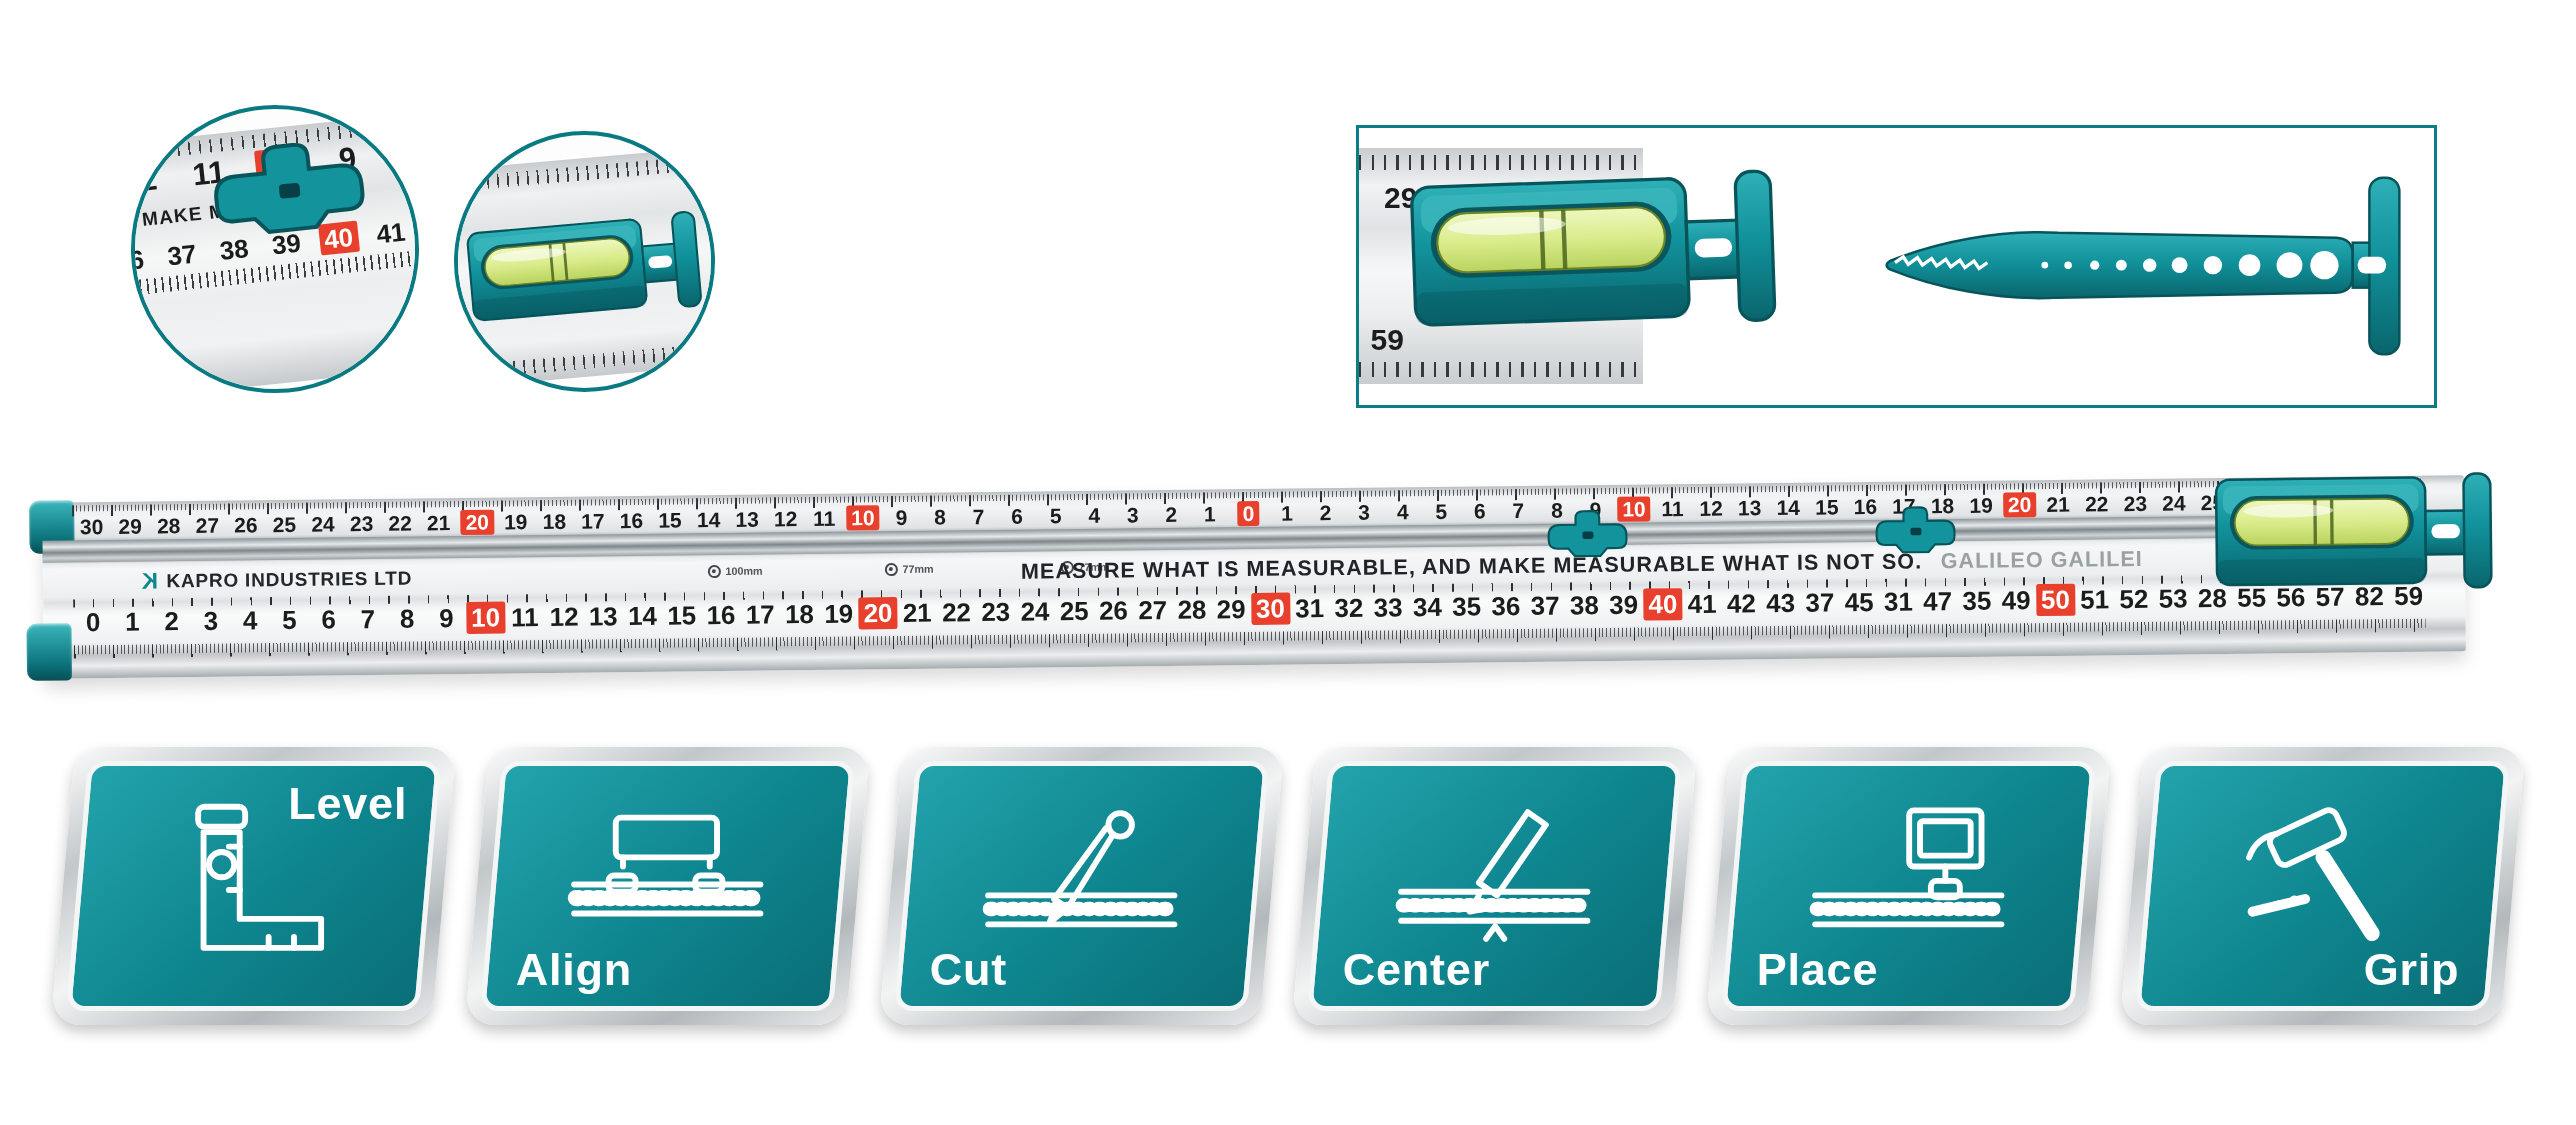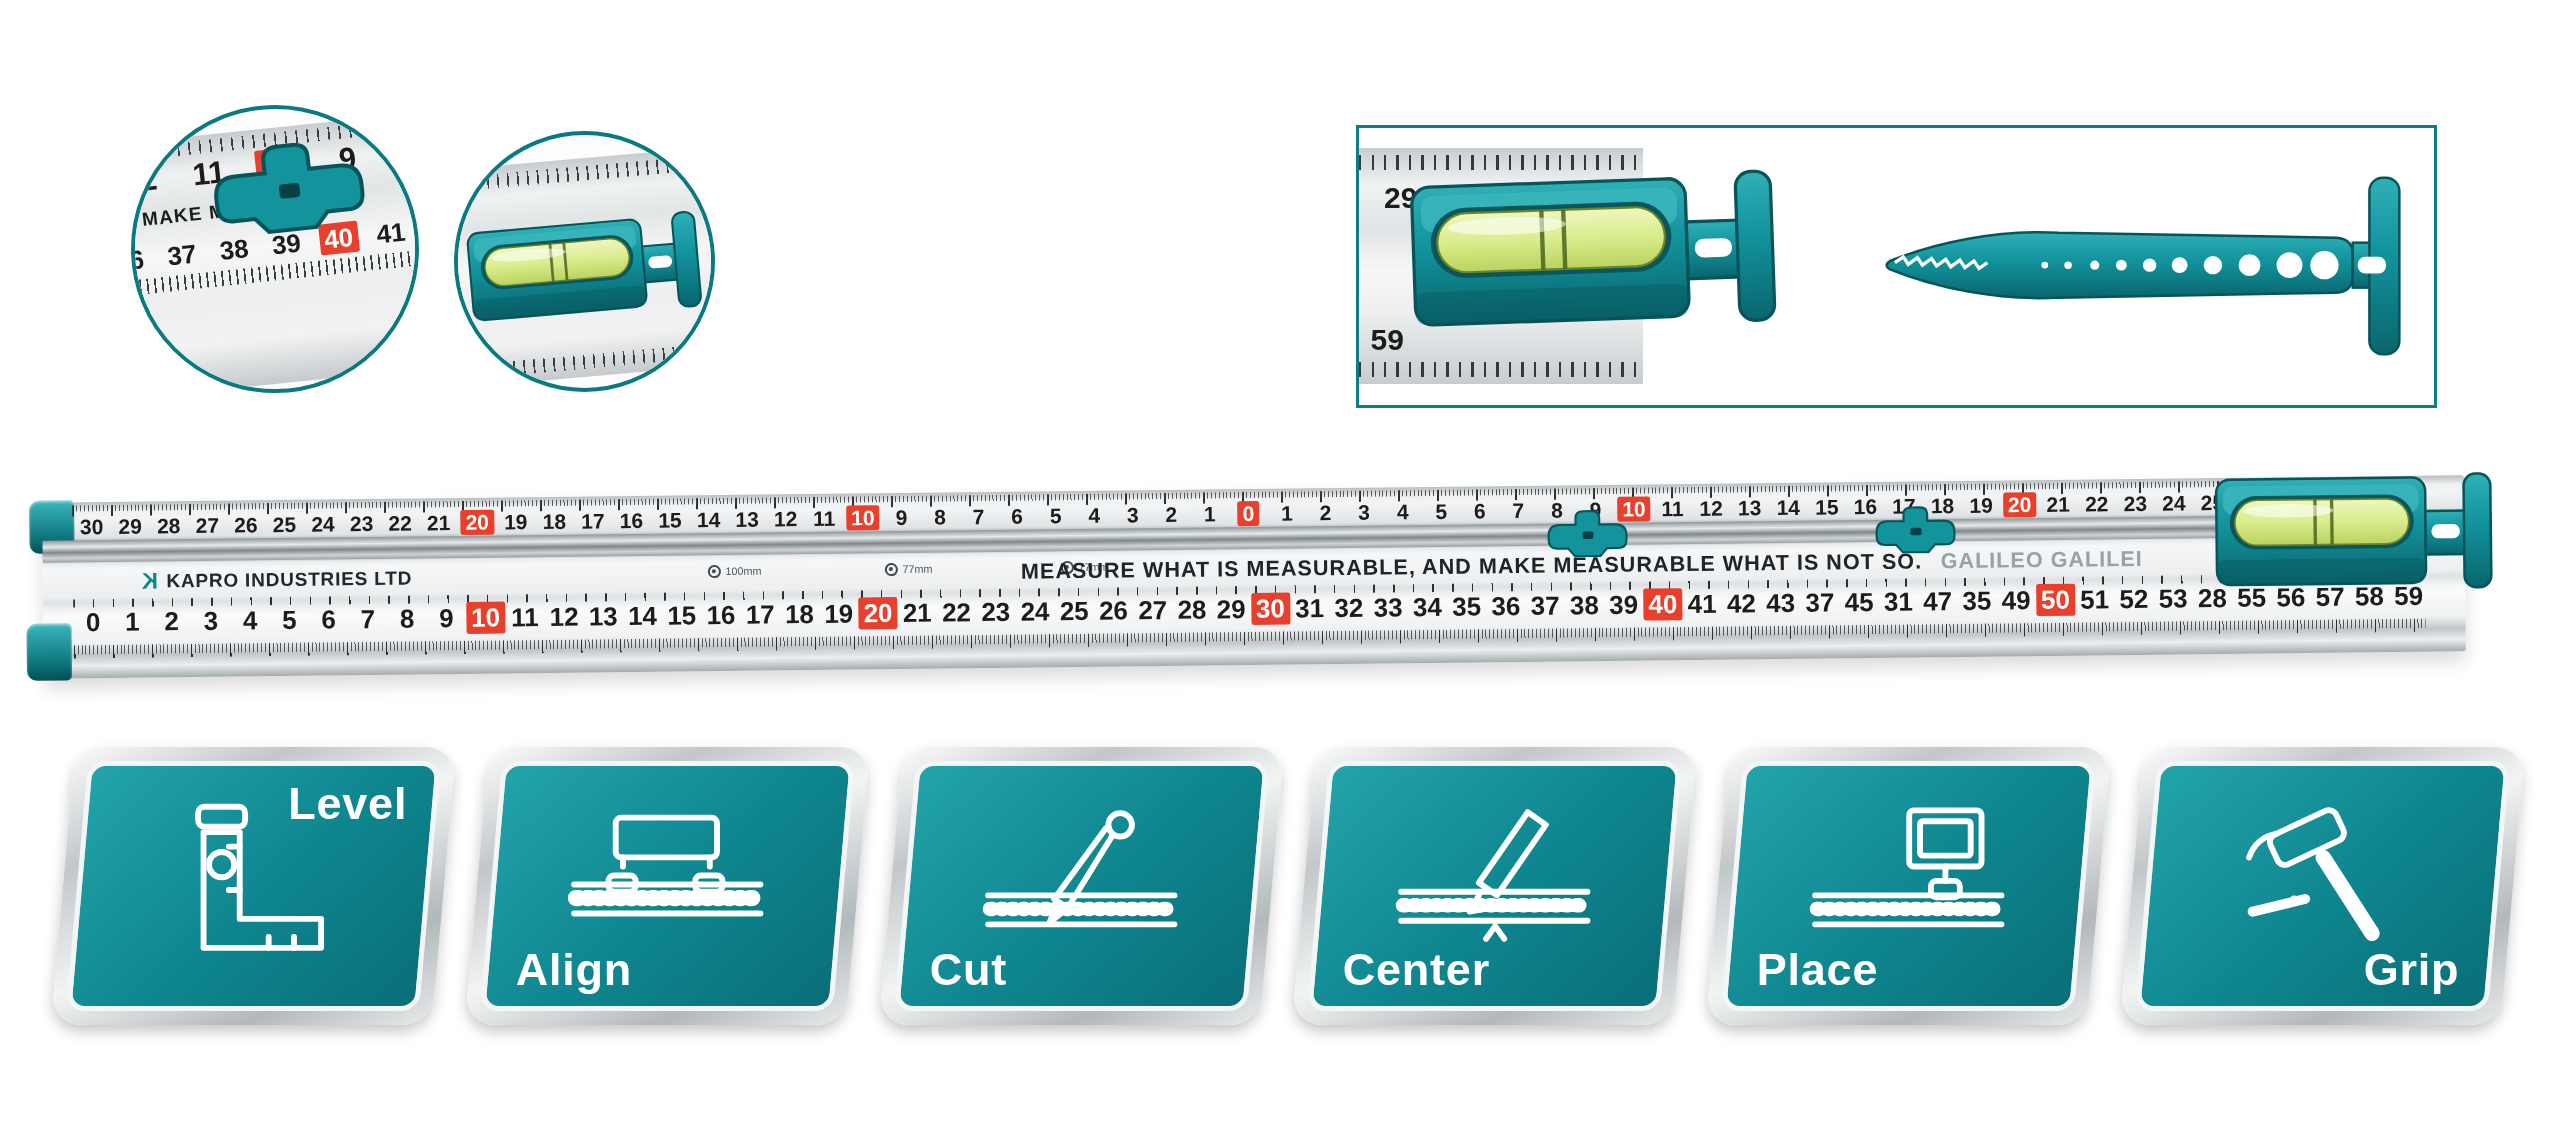--- a/index.html
+++ b/index.html
@@ -52,21 +52,21 @@
   .klogo{color:#0d868e;font-size:22.5px;font-weight:800;display:inline-block;transform:scaleX(-1)}
   .quote{position:absolute;left:932px;width:1214px;top:6.7px;text-align:center;font-size:21.6px;font-weight:700;color:#212426;letter-spacing:1px;white-space:nowrap}
   .author{color:#9aa1a5;margin-left:11.6px;font-weight:700}
   .hole-markers{position:absolute;left:0;top:0;width:100%;height:100%}
   .hole-marker{position:absolute;top:10px;display:flex;align-items:center;gap:5px}
   .hole-marker:nth-child(1){left:665px}
   .hole-marker:nth-child(2){left:842px}
   .hole-marker:nth-child(3){left:1018px}
   .hole-circle{width:12.5px;height:12.5px;border:2.1px solid #45494c;border-radius:50%;position:relative;display:inline-block}
   .hole-circle::after{content:"";position:absolute;left:50%;top:50%;width:4.2px;height:4.2px;margin:-2.1px 0 0 -2.1px;background:#45494c;border-radius:50%}
-  .hole-label{font-size:10.8px;color:#4e5458;font-weight:400}
+  .hole-label{font-size:10.8px;color:#4e5458;font-weight:700}
   .endcap{position:absolute;background:linear-gradient(180deg,#3bb6bc,#0d747c 70%,#074e55);border-radius:10px 5px 5px 10px;box-shadow:inset 0 1.7px 2.5px rgba(255,255,255,.5)}
   .ec-top{left:-13.3px;top:-1.7px;width:45px;height:53px}
   .ec-bottom{left:-16.6px;top:121px;width:45px;height:57px}
   .clip{position:absolute;top:20px;width:88px}
   .clip1{left:1501px}.clip2{left:1829px}
   .vial-assembly{position:absolute;right:-48px;top:-25px;width:301px}
 
   
   .badges{position:absolute;left:63px;top:747px;width:2450px;display:flex;gap:33px}
   .badge{flex:1;height:278px;transform:skewX(-5deg);border-radius:30px;padding:14px;
@@ -338,21 +338,21 @@
         <span class="num"><b>35</b></span>
         <span class="num"><b>49</b></span>
         <span class="num"><b class="red">50</b></span>
         <span class="num"><b>51</b></span>
         <span class="num"><b>52</b></span>
         <span class="num"><b>53</b></span>
         <span class="num"><b>28</b></span>
         <span class="num"><b>55</b></span>
         <span class="num"><b>56</b></span>
         <span class="num"><b>57</b></span>
-        <span class="num"><b>58</b></span>
+        <span class="num"><b>82</b></span>
         <span class="num"><b>59</b></span>
       </div>
     <div class="tick mm" style="top:143px;height:9.1px"></div>
     <div class="tick cm" style="top:143px;height:12.5px"></div>
 
     <div class="clip clip1">
       <svg viewBox="0 0 104 62">
         <path d="M6 36 q0 -13 13 -13 h19 v-8 q0 -8 9 -8 h10 q9 0 9 8 v8 h19 q13 0 13 13 v5 q0 10 -10 10 h-13 l-8 9 h-30 l-8 -9 H16 q-10 0 -10 -10 z" fill="#13939b" stroke="#07545b" stroke-width="2.5"></path>
         <rect x="46" y="31" width="13" height="9" rx="2.5" fill="#063f45"></rect>
       </svg>

